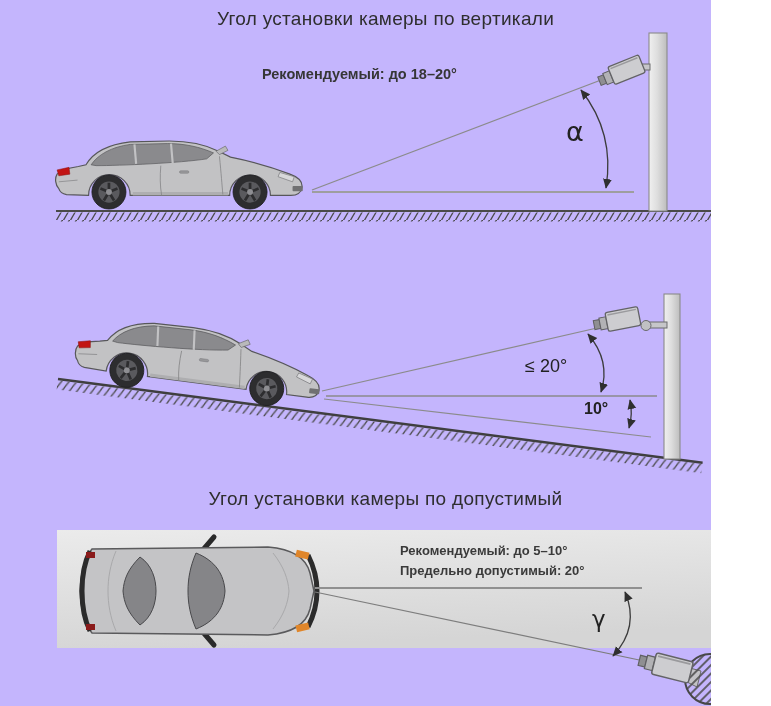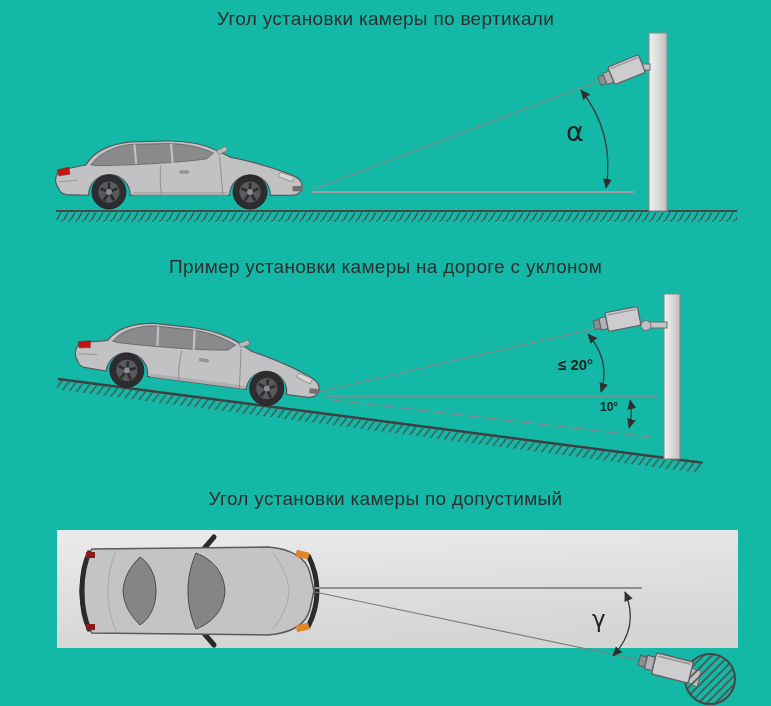--- a/index.html
+++ b/index.html
@@ -1,37 +1,37 @@
 <!DOCTYPE html>
 <html><head>
 <meta charset="utf-8">
 <style>
   html,body{margin:0;padding:0;background:#fff;}
   .page{
-    position:relative;width:771px;height:706px;background:#14b8a6;overflow:hidden;
+    position:relative;width:711px;height:706px;background:#c4b5fd;overflow:hidden;
     font-family:"Liberation Sans","DejaVu Sans",sans-serif;
   }
   .page svg{position:absolute;left:0;top:0;}
   .ttl{
     position:absolute;left:0;width:771px;text-align:center;
     font-size:19px;letter-spacing:.3px;color:#2e2e2e;
   }
   .t1{top:8px;}
   .t2{top:256px;}
   .t3{top:488px;}
   .note{
     position:absolute;font-weight:bold;color:#363636;white-space:nowrap;
   }
   .note1{left:262px;top:64px;font-size:14.5px;line-height:21px;}
   .note3{left:400px;top:541px;font-size:13px;line-height:20px;color:#3a3a3a;}
   .anglbl{position:absolute;color:#222;white-space:nowrap;}
   .alpha{left:566px;top:116px;font-size:27px;font-family:"DejaVu Sans",sans-serif;}
   .gamma{left:592px;top:606px;font-size:23px;font-family:"DejaVu Sans",sans-serif;}
-  .leq20{left:558px;top:356px;font-size:15px;font-weight:bold;}
-  .deg10{left:584px;top:400px;font-size:12px;font-weight:bold;margin-left:16px;}
+  .leq20{left:525px;top:356px;font-size:18px;font-weight:normal;}
+  .deg10{left:584px;top:400px;font-size:16px;font-weight:bold;}
 </style>
 </head>
 <body>
 
 <div class="page">
 
 <svg width="771" height="706" viewBox="0 0 771 706">
   <defs>
     <marker id="arr" viewBox="0 0 8 8" refX="7" refY="4" markerWidth="8" markerHeight="8" orient="auto-start-reverse">
       <path d="M0,0.6 L7.6,4 L0,7.4 Z" fill="#2f2f2f"></path>
@@ -151,23 +151,27 @@
     <line x1="315" y1="592" x2="644" y2="661" stroke="#7d7d7d" stroke-width="1.2"></line>
     <path d="M625,592 Q640,627 613,656" fill="none" stroke="#3c3c3c" stroke-width="1.3" marker-start="url(#arr)" marker-end="url(#arr)"></path>
     <polygon points="686,667 701,671 697,687 683,680" fill="#c3c3c6" stroke="#6a6a6d" stroke-width="1"></polygon>
     <circle cx="710" cy="679" r="25" fill="url(#hatch45)" stroke="#474747" stroke-width="2"></circle>
     <use href="#cam" transform="translate(646,662) rotate(14) scale(1.15)"></use>
   </g>
 </svg>
 
 <div class="ttl t1">Угол установки камеры по вертикали</div>
 <div class="note note1">
+  <div>Рекомендуемый: до 18–20°</div>
 </div>
 <div class="anglbl alpha">α</div>
 
-<div class="ttl t2">Пример установки камеры на дороге с уклоном</div>
 <div class="anglbl leq20">≤ 20°</div>
 <div class="anglbl deg10">10°</div>
 
 <div class="ttl t3">Угол установки камеры по допустимый</div>
+<div class="note note3">
+  <div>Рекомендуемый: до 5–10°</div>
+  <div>Предельно допустимый: 20°</div>
+</div>
 <div class="anglbl gamma">γ</div>
 
 </div>
 
 </body></html>

